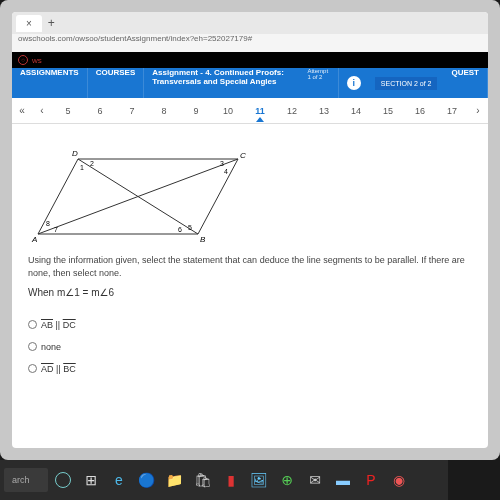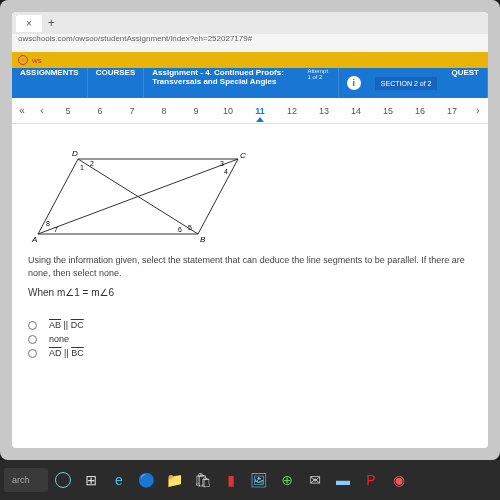--- a/index.html
+++ b/index.html
@@ -5,45 +5,45 @@
 *{margin:0;padding:0;box-sizing:border-box;font-family:Arial,sans-serif}
 body{background:#1a1a1a;width:500px;height:500px;overflow:hidden;position:relative}
 .laptop-frame{background:#c8c8c8;width:500px;height:460px;border-radius:8px;padding:12px;position:relative}
 .screen{background:#fff;width:100%;height:100%;border-radius:4px;overflow:hidden;position:relative}
 .browser-tab-bar{height:22px;background:#e8e8e8;display:flex;align-items:center;padding:0 4px;font-size:9px;color:#555}
 .tab{background:#fff;padding:3px 10px;border-radius:3px 3px 0 0;display:flex;align-items:center;gap:6px}
 .tab-close{cursor:pointer;font-size:10px}
 .tab-plus{margin-left:6px;font-size:12px;cursor:pointer}
 .url-bar{height:18px;background:#f5f5f5;display:flex;padding:0 6px;font-size:8px;color:#666}
 .url-text{flex:1;overflow:hidden;white-space:nowrap}
-.app-row{height:16px;background:#eab308;display:flex;align-items:center;padding:0 6px;font-size:8px;color:#b33}
+.app-row{height:16px;background:#000000;display:flex;align-items:center;padding:0 6px;font-size:8px;color:#b33}
 .app-row .icon{width:10px;height:10px;border:1px solid #b33;border-radius:50%;margin-right:4px;display:flex;align-items:center;justify-content:center;font-size:6px}
 .blue-bar{height:30px;background:#1976d2;color:#fff;display:flex;align-items:center;font-size:8px}
 .blue-cell{padding:0 8px;height:100%;display:flex;justify-content:center;border-right:1px solid rgba(255,255,255,.15)}
 .blue-cell.wide{flex:1}
 .blue-cell .main{font-weight:600;font-size:8px}
 .blue-cell .sub{font-size:6px;opacity:.85}
 .info-icon{width:14px;height:14px;border-radius:50%;background:#fff;color:#1976d2;display:flex;align-items:center;justify-content:center;font-weight:bold;font-size:9px;margin:0 8px}
 .section-btn{background:#1565c0;padding:3px 6px;font-size:7px;margin:0 6px}
 .pager{height:26px;background:#fff;display:flex;align-items:center;border-bottom:1px solid #ddd;font-size:9px;color:#555}
 .pager-arrow{width:20px;text-align:center;cursor:pointer;font-size:10px}
 .pager-nums{display:flex;flex:1}
 .pager-num{flex:1;text-align:center;padding:5px 0;cursor:pointer;position:relative}
 .pager-num.active{color:#1976d2;font-weight:bold}
 .pager-num.active::after{content:"";position:absolute;bottom:-1px;left:50%;transform:translateX(-50%);width:0;height:0;border-left:4px solid transparent;border-right:4px solid transparent;border-bottom:5px solid #1976d2}
 .content{padding:14px 16px;background:#fff;font-size:9px;color:#333}
 .figure{width:220px;height:100px;margin:6px 0 10px 0;position:relative}
 .figure svg{width:100%;height:100%}
 .fig-label{font-size:8px;font-style:italic}
 .question-text{font-size:9px;line-height:1.4;color:#444;margin-bottom:8px}
 .when-line{font-size:10px;margin-bottom:22px}
-.opt{display:flex;align-items:flex-end;gap:12px;font-size:9px;margin:4px 0}
+.opt{display:flex;align-items:flex-start;gap:4px;font-size:9px;margin:12px 0}
 .opt input{width:9px;height:9px}
 .overline{text-decoration:overline}
-.taskbar{position:absolute;bottom:0;left:0;width:500px;height:40px;background:#2b2b2b;display:flex;align-items:center;padding:0 4px;gap:2px}
+.taskbar{position:absolute;bottom:0;left:0;width:448px;height:40px;background:#2b2b2b;display:flex;align-items:center;padding:0 4px;gap:2px}
 .searchbox{background:#3a3a3a;color:#aaa;font-size:9px;padding:4px 8px;border-radius:2px;width:44px;height:24px;display:flex;align-items:center}
 .tb-icon{width:26px;height:26px;display:flex;align-items:center;justify-content:center;font-size:14px;cursor:pointer;border-radius:2px}
 .cortana{width:16px;height:16px;border:1.5px solid #7cc;border-radius:50%}
 </style>
 </head>
 <body>
 
 <div class="laptop-frame">
  <div class="screen">
   <div class="browser-tab-bar">

